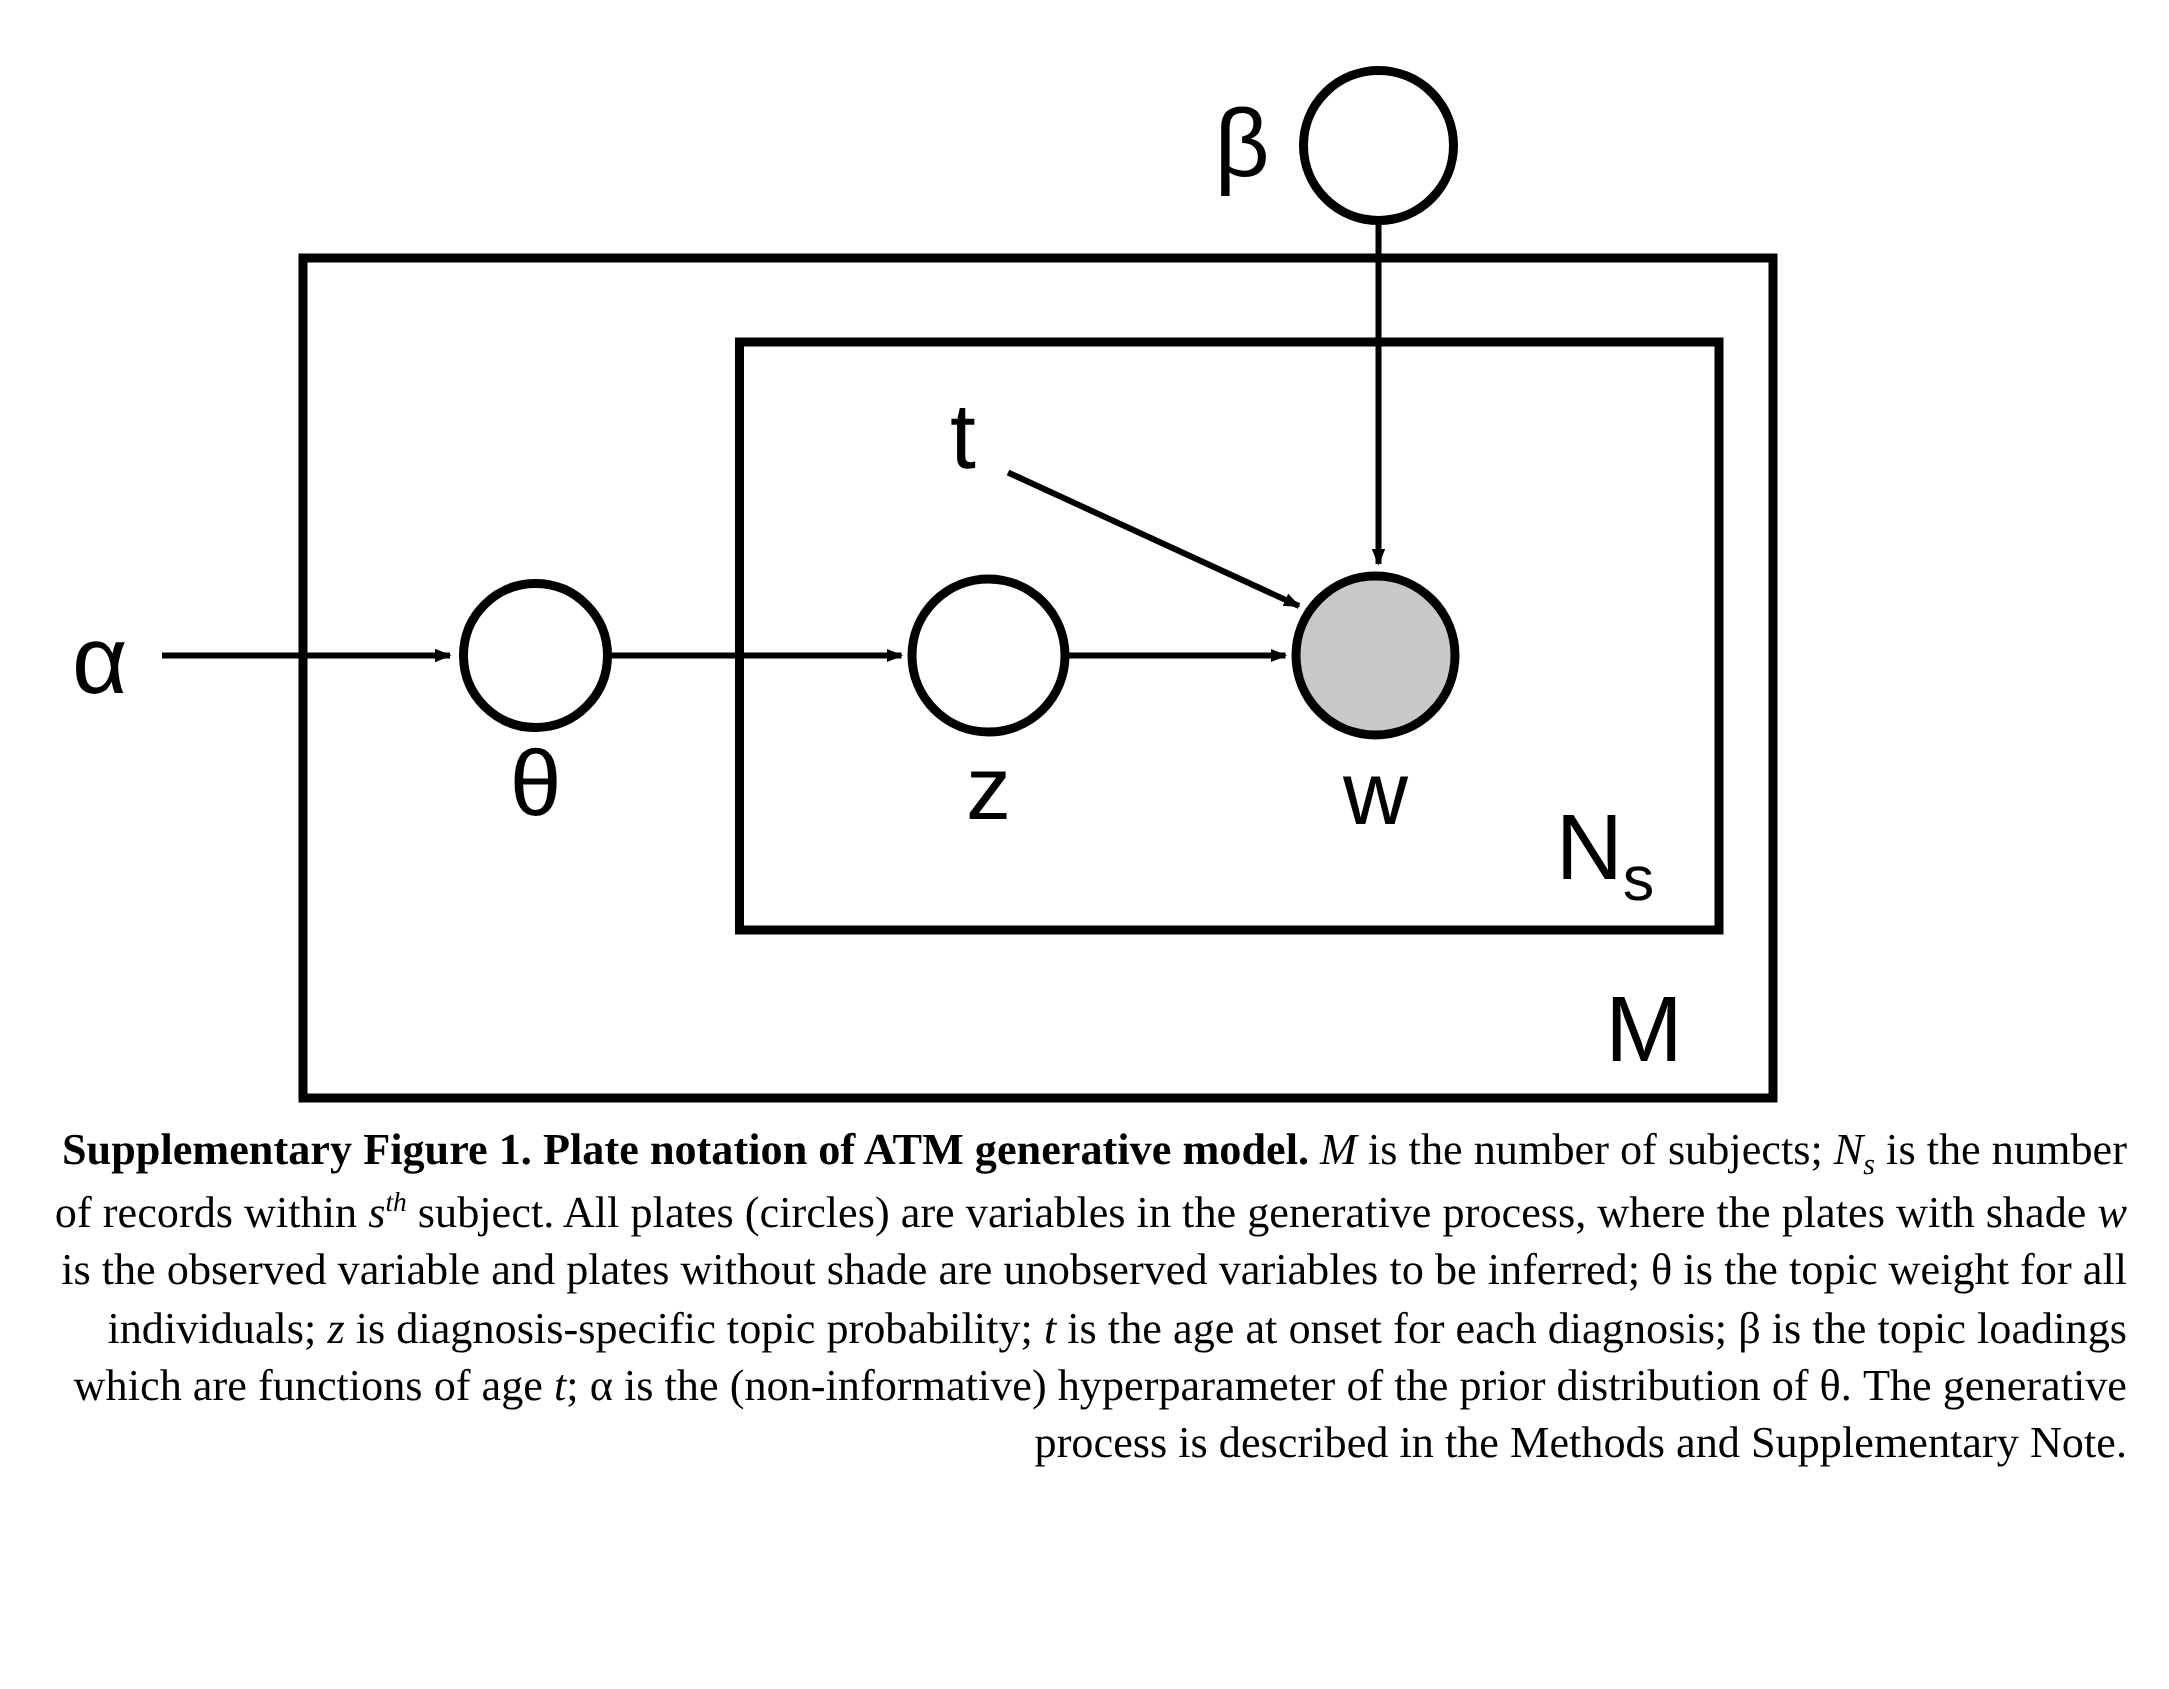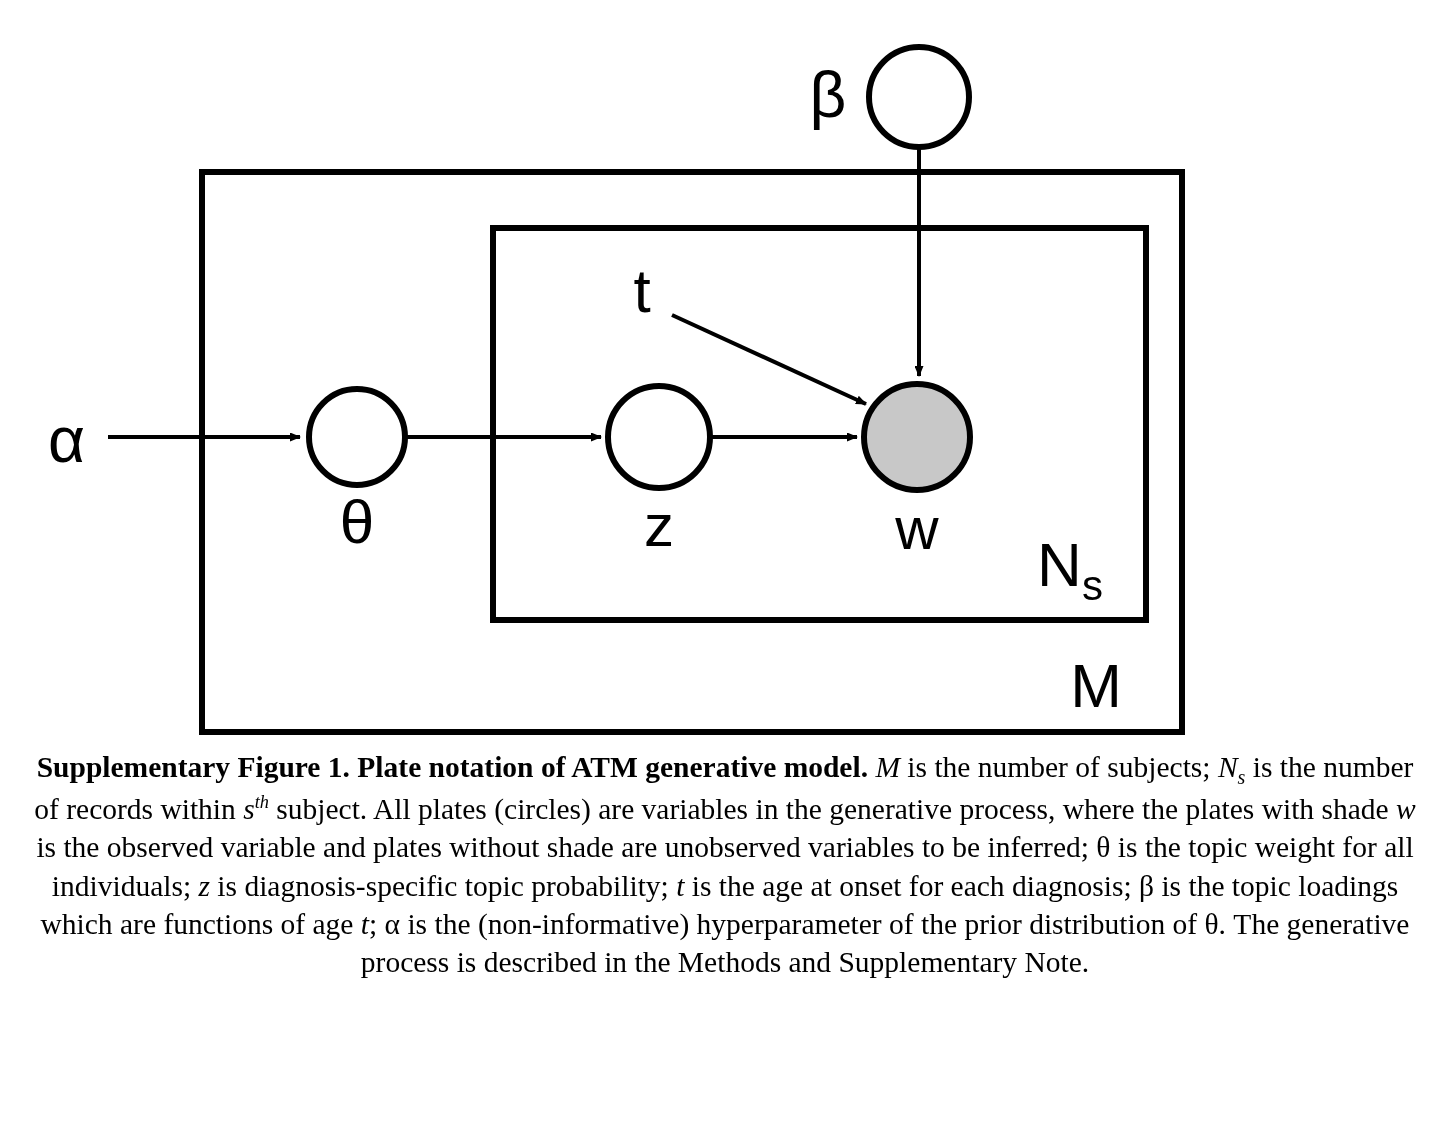--- a/index.html
+++ b/index.html
@@ -33,21 +33,21 @@
   }
   #caption {
     position: absolute;
     left: 32px;
     top: 748px;
     width: 1386px;
     font-family: "Liberation Serif", serif;
     font-size: 29.5px;
     line-height: 1.30;
     color: #000000;
-    text-align: center;
+    text-align: right;
   }
   #caption b { font-weight: bold; }
   #caption i { font-style: italic; }
   .sup {
     font-size: 0.62em;
     vertical-align: super;
     font-style: italic;
   }
   .sub {
     font-size: 0.68em;

